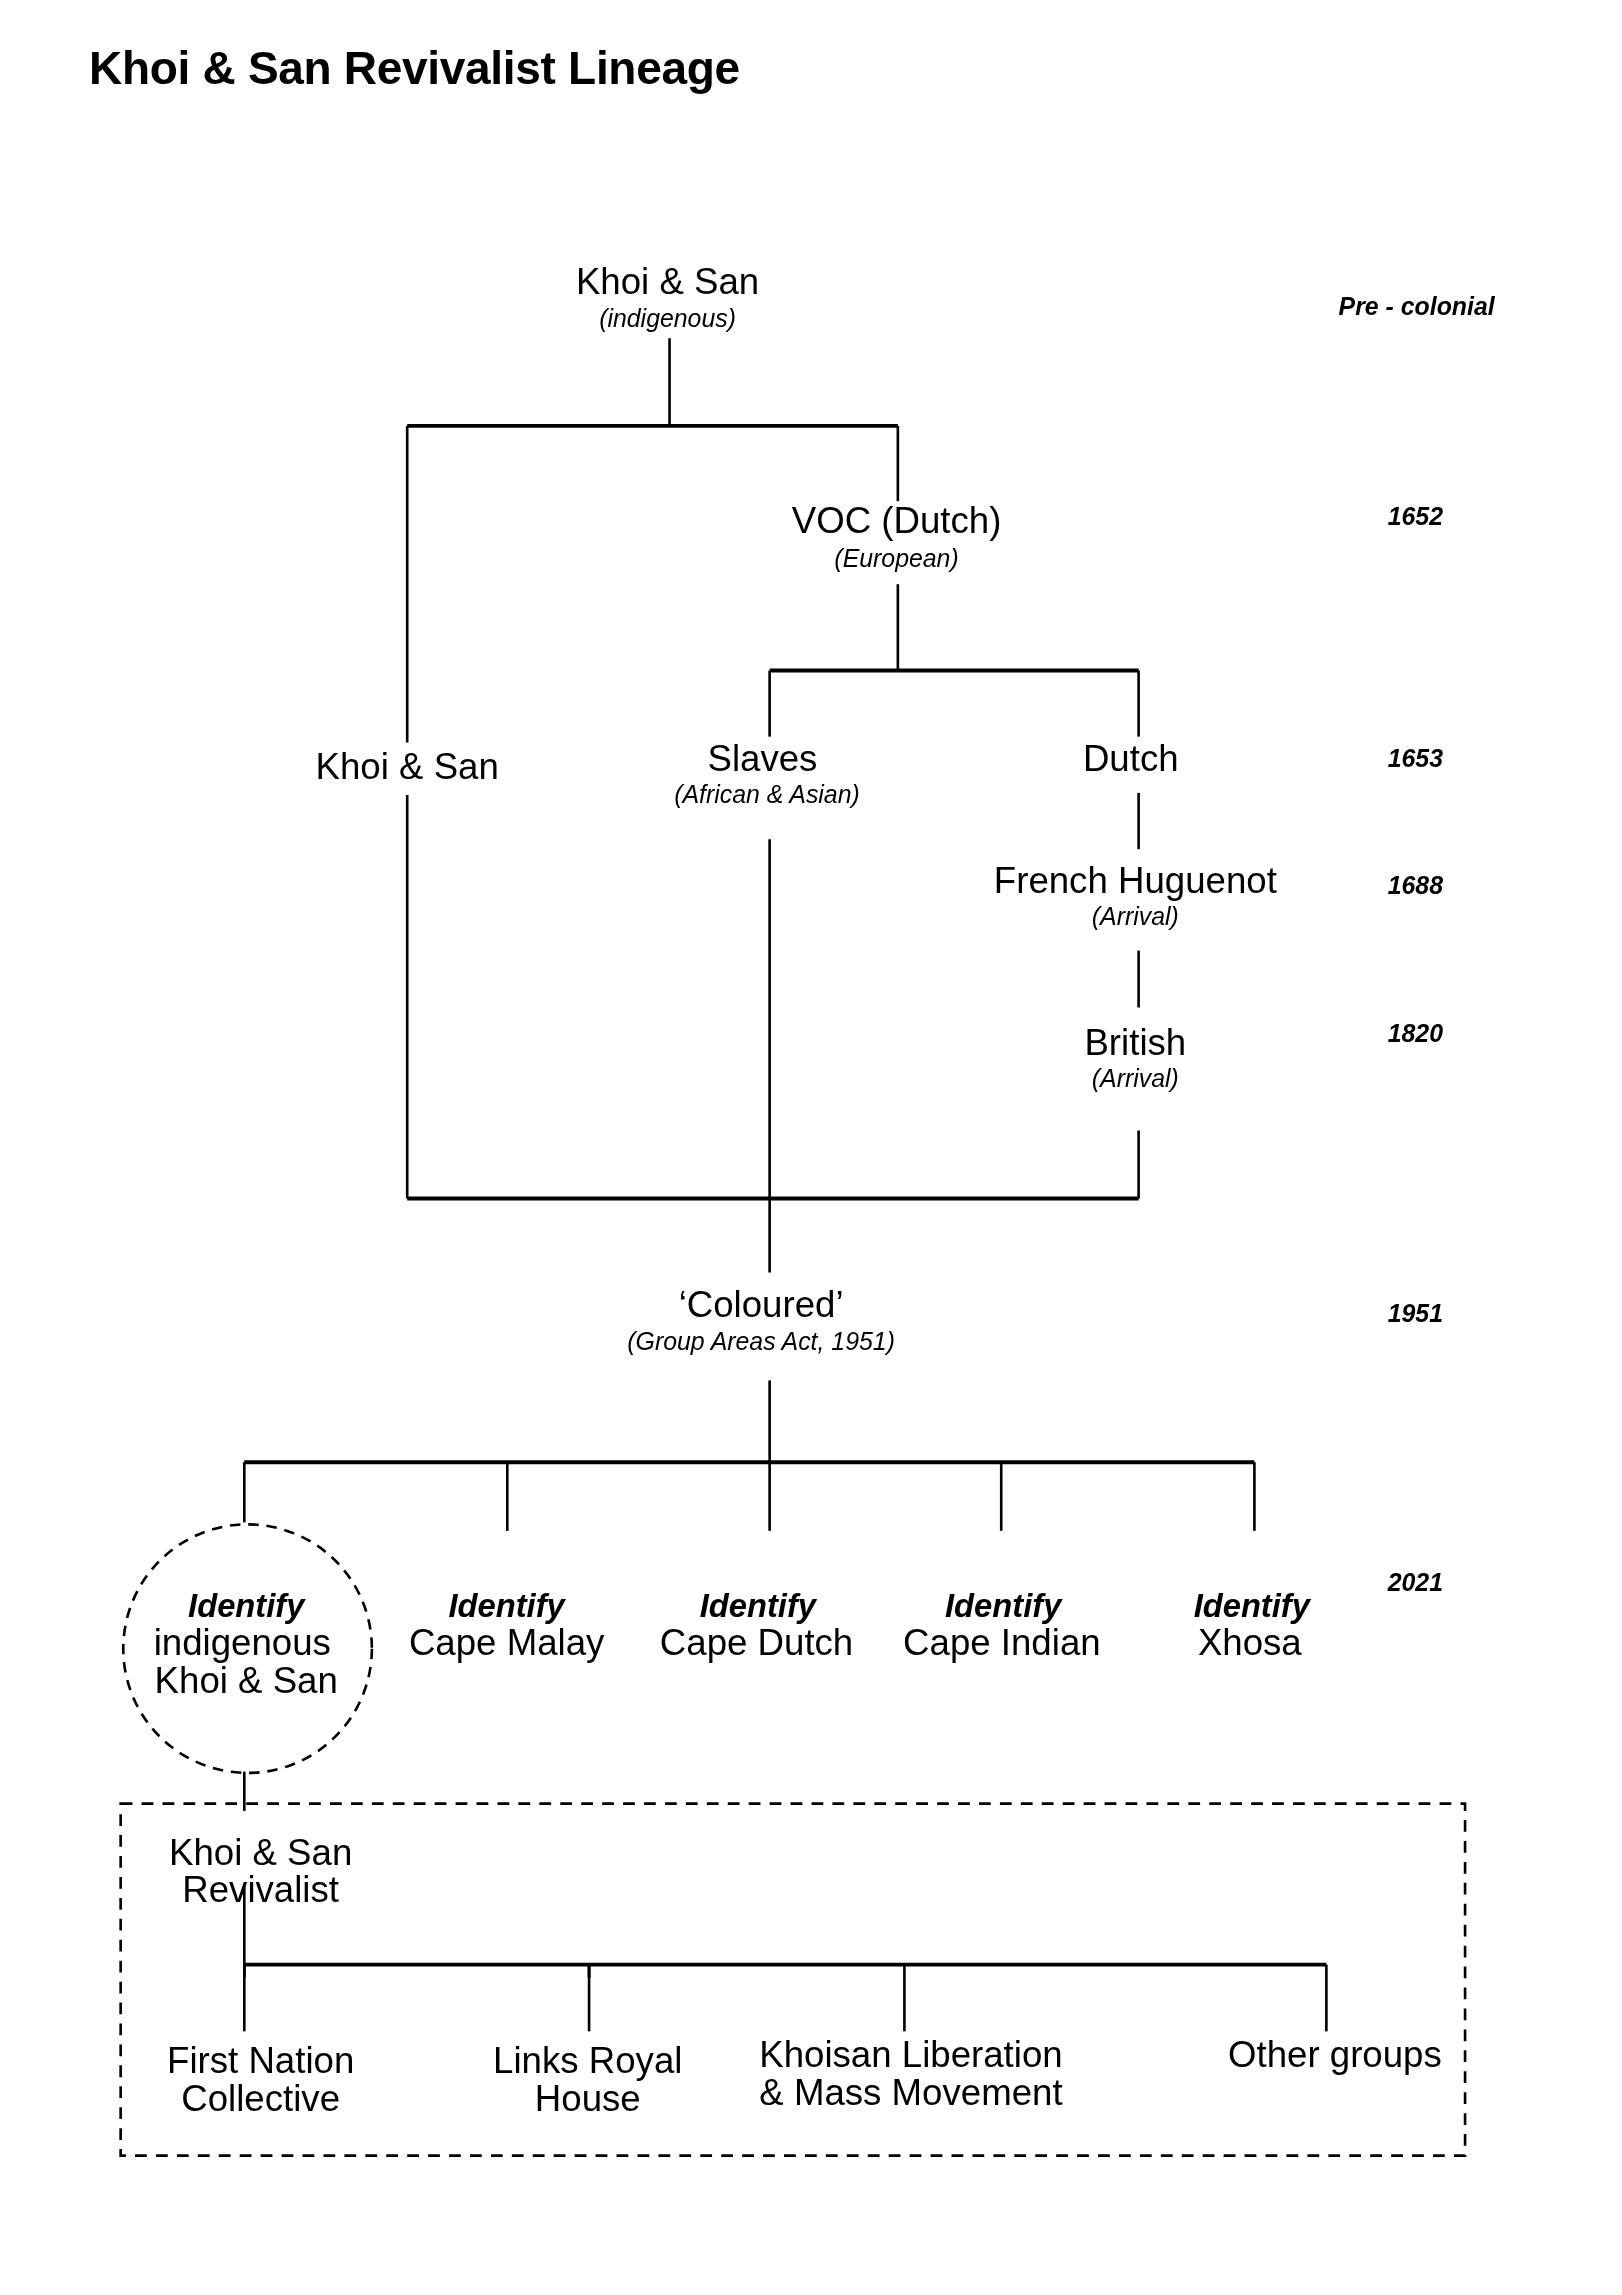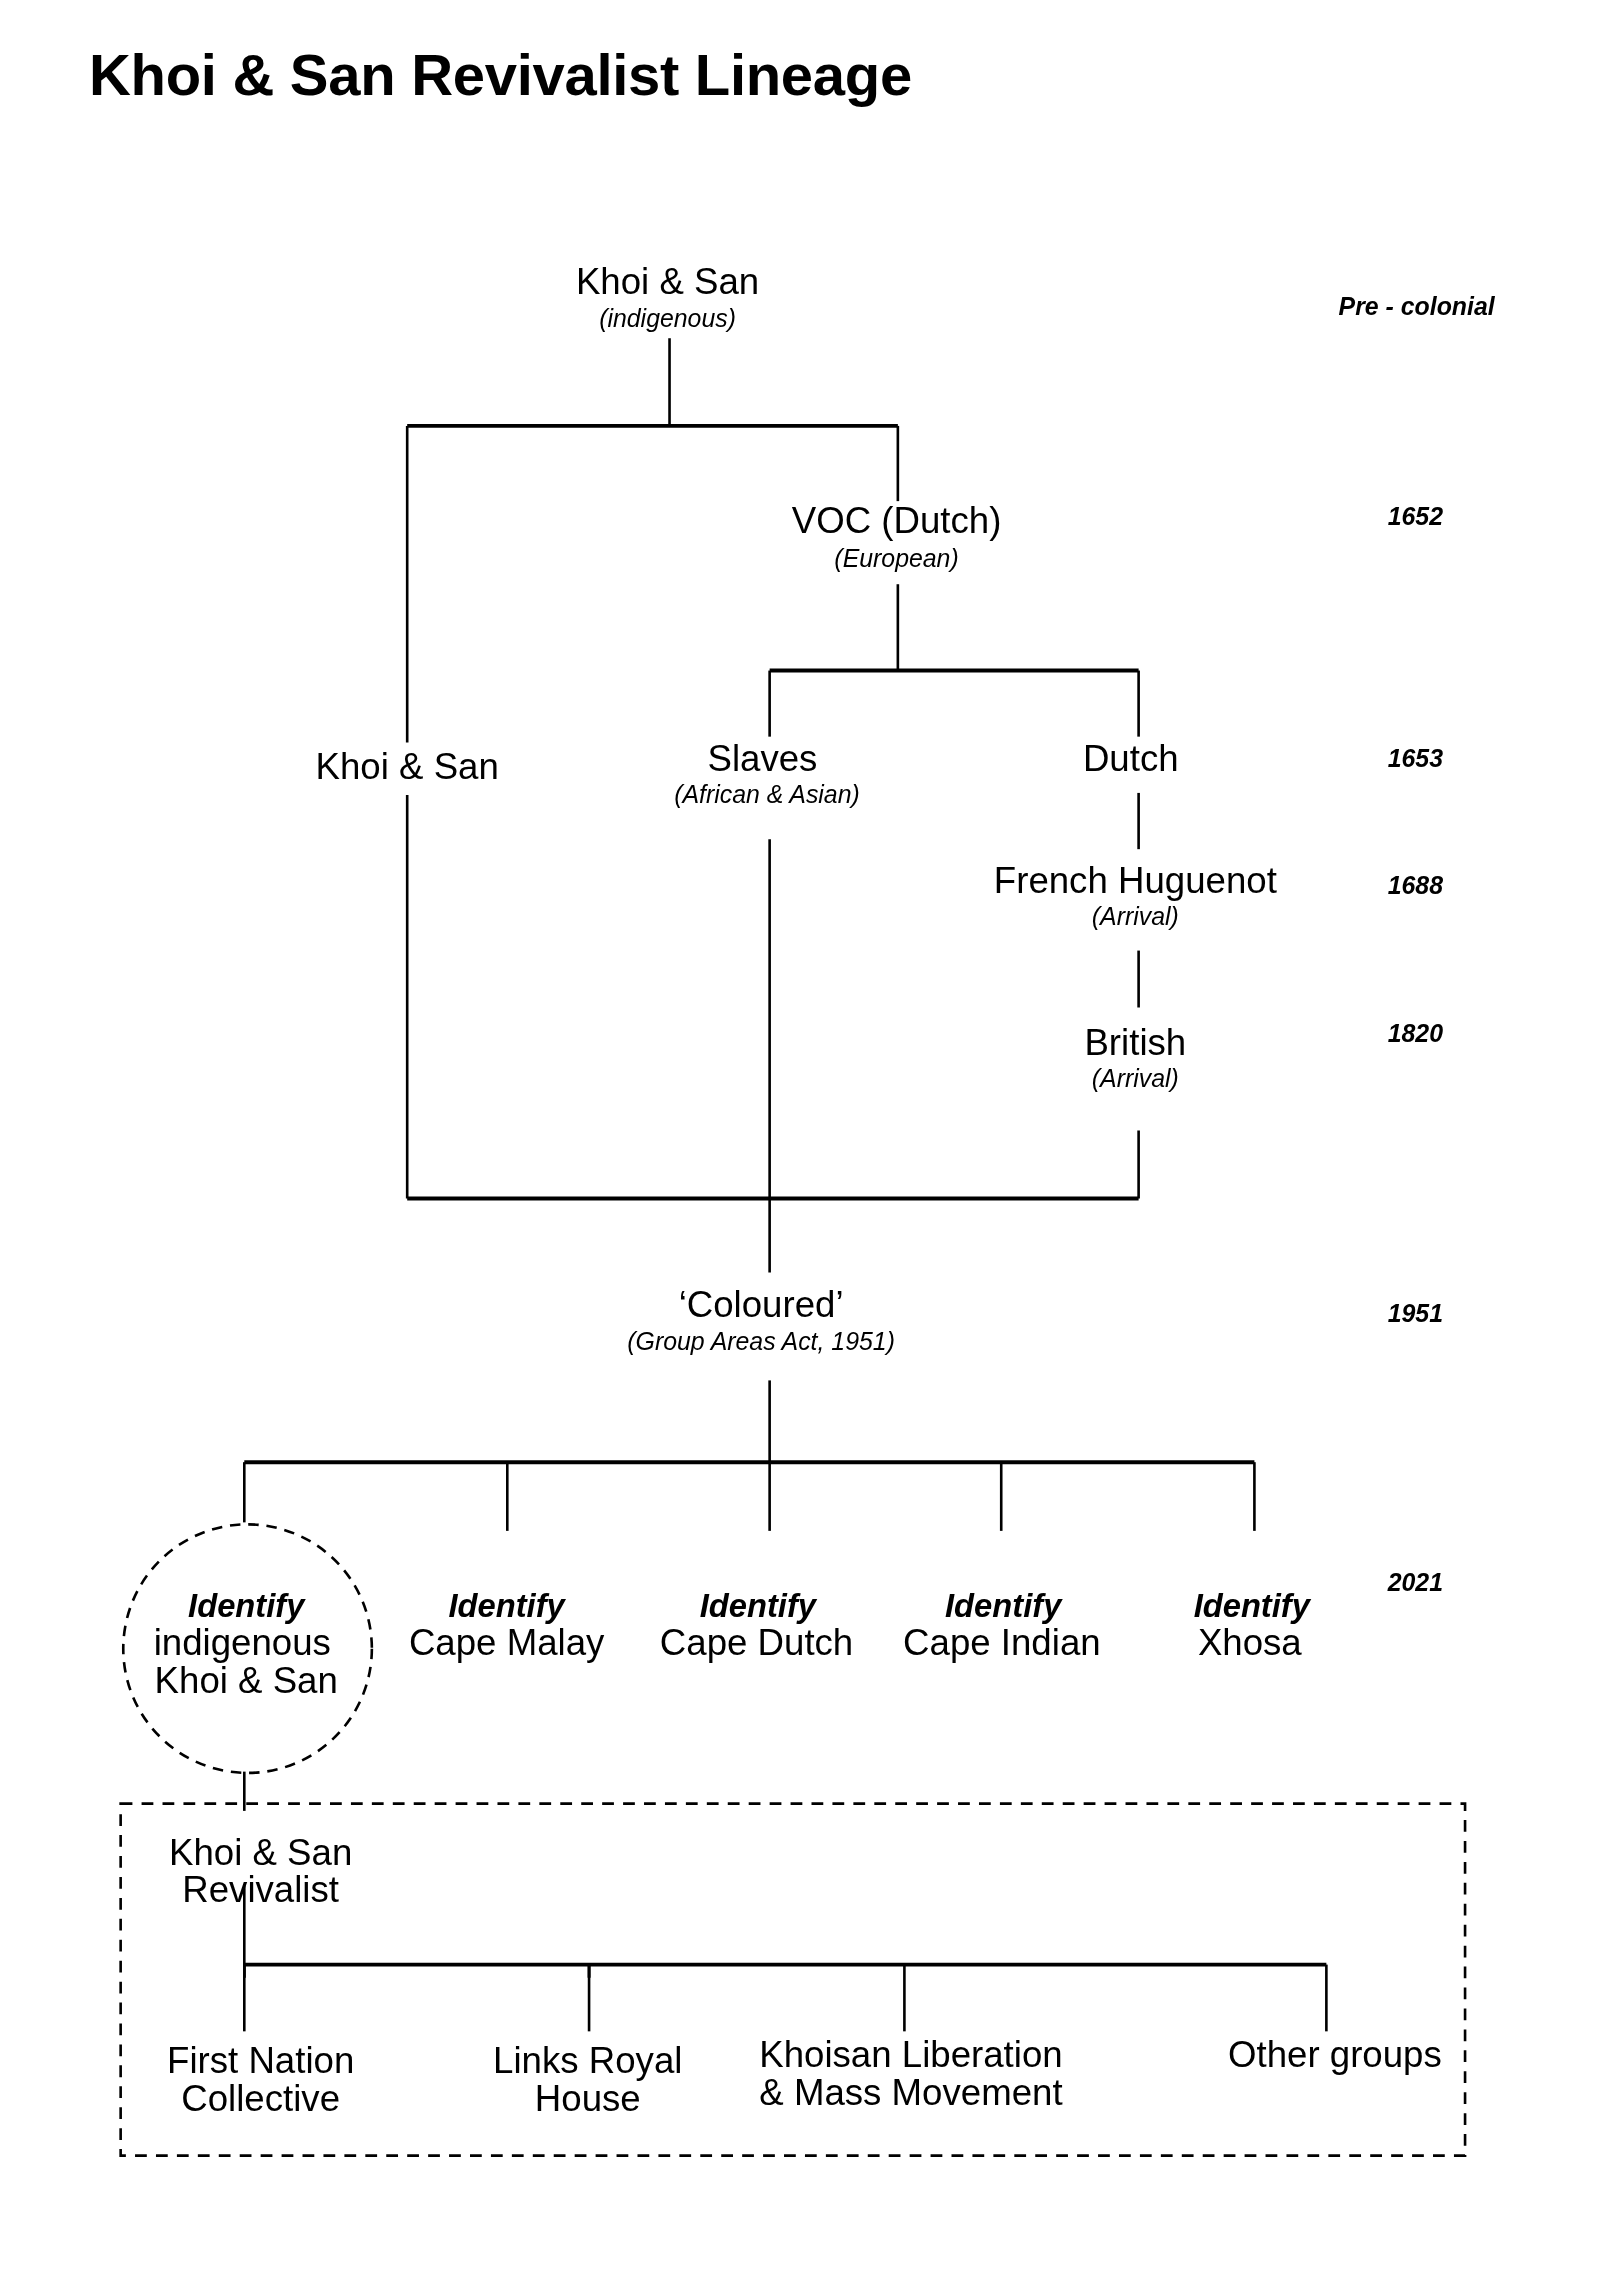--- a/index.html
+++ b/index.html
@@ -1,17 +1,17 @@
 <!DOCTYPE html>
 <html style="font-size:10.5px"><head>
 <meta charset="utf-8">
 <style>
   html, body { margin:0; padding:0; background:#ffffff; }
   body { width:1623px; height:2295px; position:relative; overflow:hidden; font-family:"Liberation Sans", sans-serif; color:#000; }
-  #title { position:absolute; left:89px; top:41px; font-size:58px; font-weight:bold; margin:0; letter-spacing:-0.3px; }
+  #title { position:absolute; left:89px; top:41px; font-size:46px; font-weight:bold; margin:0; letter-spacing:-0.3px; }
   svg { position:absolute; left:0; top:0; }
   .line { stroke:#000; stroke-width:4; fill:none; }
   .thick { stroke:#000; stroke-width:6; fill:none; }
   .dash-circle { stroke:#000; stroke-width:4; fill:none; stroke-dasharray:16 12; }
   .dash-box { stroke:#000; stroke-width:4; fill:none; stroke-dasharray:18 14; }
   .main { font-family:"Liberation Sans", sans-serif; font-size:56px; }
   .sub { font-family:"Liberation Sans", sans-serif; font-size:38px; font-style:italic; }
   .idf { font-family:"Liberation Sans", sans-serif; font-size:50px; font-style:italic; font-weight:bold; }
   .year { font-family:"Liberation Sans", sans-serif; font-size:38px; font-style:italic; font-weight:bold; }
 </style>

